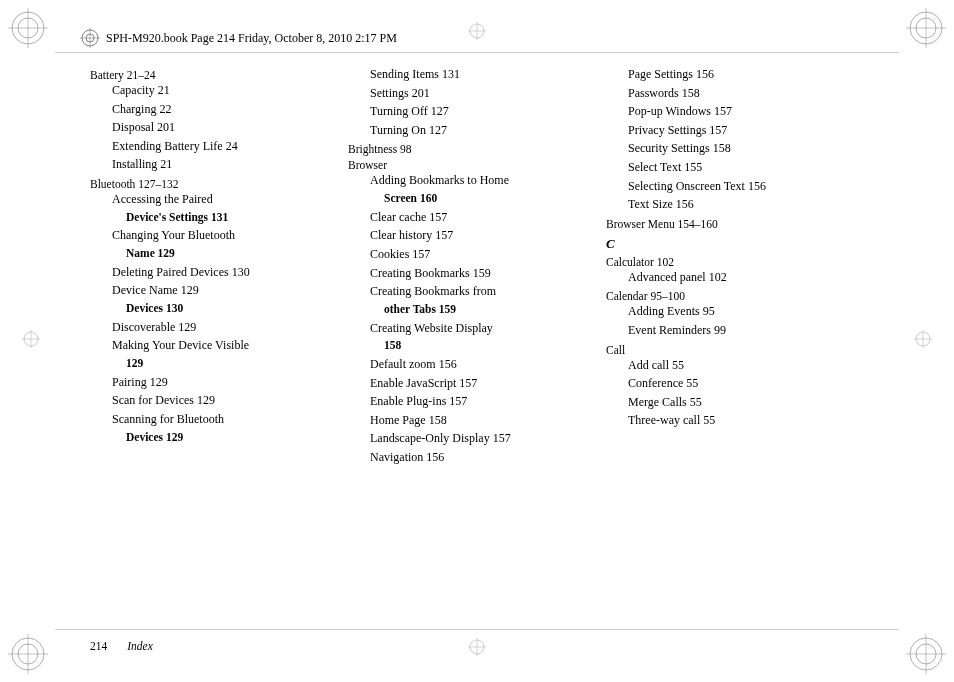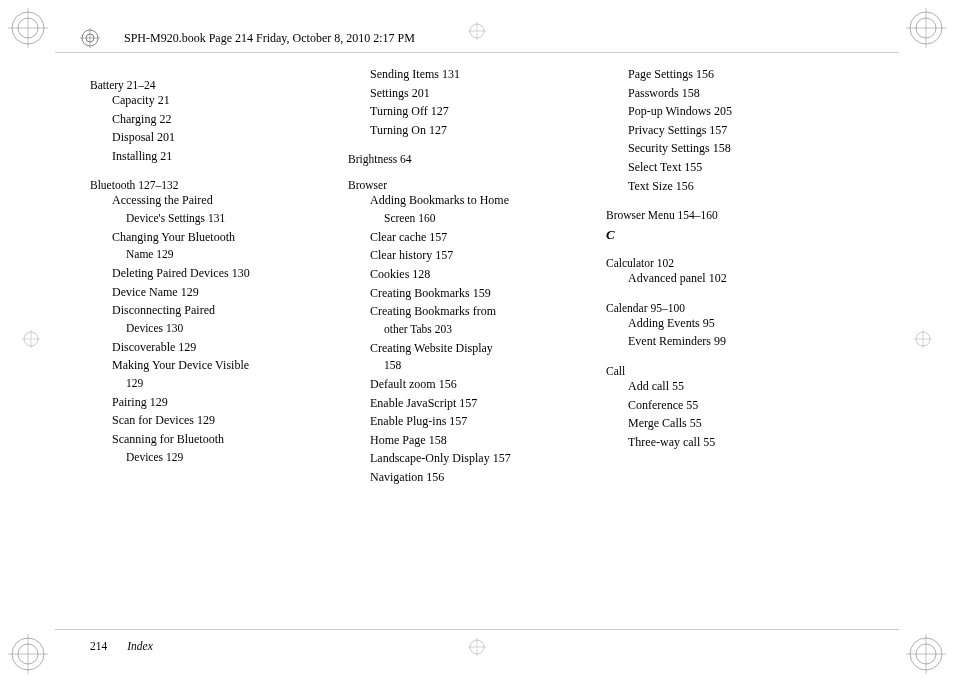--- a/index.html
+++ b/index.html
@@ -31,21 +31,21 @@
     .corner-br { bottom: 8px; right: 8px; }
 
     
     .header-bar {
       position: absolute;
       top: 28px;
       left: 80px;
       right: 96px;
       display: flex;
       align-items: center;
-      gap: 24px;
+      gap: 6px;
     }
     .header-logo {
       width: 20px;
       height: 20px;
     }
 
     
     .top-line {
       position: absolute;
       top: 52px;
@@ -74,33 +74,34 @@
       gap: 0;
     }
 
     .column {
       flex: 1;
       padding-right: 10px;
     }
 
     .index-main {
       font-size: 11.5px;
-      margin-top: 14px;
+      margin-top: 4px;
     }
 
     .index-sub {
       padding-left: 22px;
       font-size: 12px;
       line-height: 1.55;
     }
 
     .index-sub2 {
       padding-left: 36px;
       font-size: 11.5px;
       line-height: 1.55;
+      font-weight: bold;
     }
 
     .section-letter {
       font-size: 13px;
       font-weight: bold;
       margin-top: 6px;
       margin-bottom: 2px;
       font-style: italic;
     }
 
@@ -191,71 +192,72 @@
   </svg>
 </div>
 
 <div class="content">
 
   <div class="column" id="left-col">
       <div class="index-main">Battery 21–24</div>
       <div class="index-sub">Capacity 21</div>
       <div class="index-sub">Charging 22</div>
       <div class="index-sub">Disposal 201</div>
+      <div class="index-sub">Extending Battery Life 24</div>
       <div class="index-sub">Installing 21</div>
       <div class="index-main">Bluetooth 127–132</div>
       <div class="index-sub">Accessing the Paired</div>
       <div class="index-sub2">Device's Settings 131</div>
       <div class="index-sub">Changing Your Bluetooth</div>
       <div class="index-sub2">Name 129</div>
       <div class="index-sub">Deleting Paired Devices 130</div>
       <div class="index-sub">Device Name 129</div>
-      <div class="index-sub">Disconnecting Paired</div>
       <div class="index-sub2">Devices 130</div>
       <div class="index-sub">Discoverable 129</div>
       <div class="index-sub">Making Your Device Visible</div>
       <div class="index-sub2">129</div>
       <div class="index-sub">Pairing 129</div>
       <div class="index-sub">Scan for Devices 129</div>
       <div class="index-sub">Scanning for Bluetooth</div>
       <div class="index-sub2">Devices 129</div>
     </div>
 
   <div class="column" id="middle-col">
       <div class="index-sub">Sending Items 131</div>
       <div class="index-sub">Settings 201</div>
       <div class="index-sub">Turning Off 127</div>
       <div class="index-sub">Turning On 127</div>
-      <div class="index-main">Brightness 64</div>
+      <div class="index-main">Brightness 98</div>
       <div class="index-main">Browser</div>
       <div class="index-sub">Adding Bookmarks to Home</div>
       <div class="index-sub2">Screen 160</div>
       <div class="index-sub">Clear cache 157</div>
       <div class="index-sub">Clear history 157</div>
-      <div class="index-sub">Cookies 128</div>
+      <div class="index-sub">Cookies 157</div>
       <div class="index-sub">Creating Bookmarks 159</div>
       <div class="index-sub">Creating Bookmarks from</div>
-      <div class="index-sub2">other Tabs 203</div>
+      <div class="index-sub2">other Tabs 159</div>
       <div class="index-sub">Creating Website Display</div>
       <div class="index-sub2">158</div>
       <div class="index-sub">Default zoom 156</div>
       <div class="index-sub">Enable JavaScript 157</div>
       <div class="index-sub">Enable Plug-ins 157</div>
       <div class="index-sub">Home Page 158</div>
       <div class="index-sub">Landscape-Only Display 157</div>
       <div class="index-sub">Navigation 156</div>
     </div>
 
   <div class="column" id="right-col">
       <div class="index-sub">Page Settings 156</div>
       <div class="index-sub">Passwords 158</div>
-      <div class="index-sub">Pop-up Windows 205</div>
+      <div class="index-sub">Pop-up Windows 157</div>
       <div class="index-sub">Privacy Settings 157</div>
       <div class="index-sub">Security Settings 158</div>
       <div class="index-sub">Select Text 155</div>
+      <div class="index-sub">Selecting Onscreen Text 156</div>
       <div class="index-sub">Text Size 156</div>
       <div class="index-main">Browser Menu 154–160</div>
       <div class="section-letter">C</div>
       <div class="index-main">Calculator 102</div>
       <div class="index-sub">Advanced panel 102</div>
       <div class="index-main">Calendar 95–100</div>
       <div class="index-sub">Adding Events 95</div>
       <div class="index-sub">Event Reminders 99</div>
       <div class="index-main">Call</div>
       <div class="index-sub">Add call 55</div>

